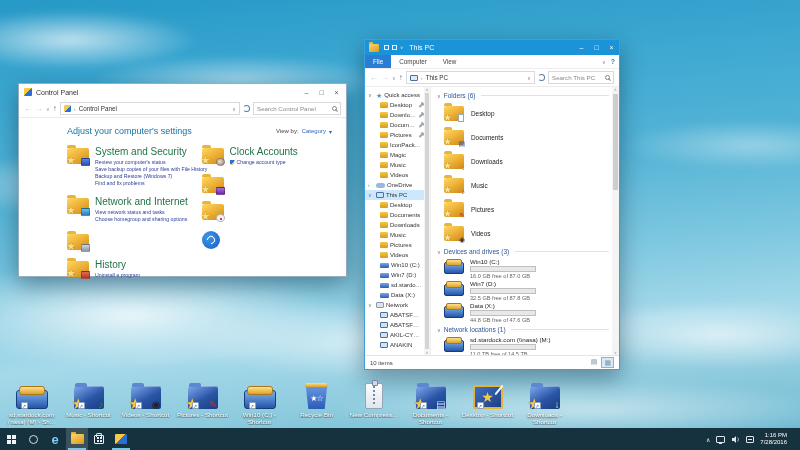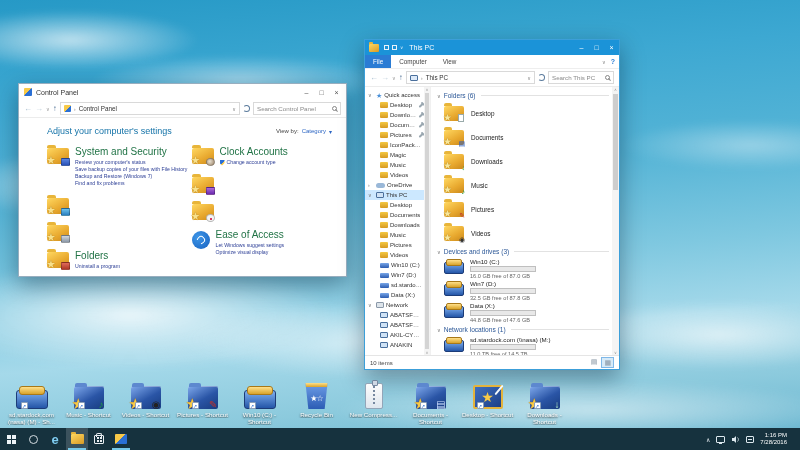--- a/index.html
+++ b/index.html
@@ -40,21 +40,21 @@
   .addr-drop { margin-left:auto; font-size:5px; color:#888; }
   .refresh { width:7px; height:7px; border:1px solid #5a7a9c; border-radius:50%; border-left-color:transparent; }
   .search { height:13px; border:1px solid #d9d9d9; display:flex; align-items:center; padding:0 3px; gap:2px; }
   .cp .search { width:88px; } .ex .search { width:66px; }
   .search-ph { font-size:6.2px; color:#8a8a8a; flex:1; white-space:nowrap; overflow:hidden; }
   .mag { width:5px; height:5px; border:1px solid #888; border-radius:50%; position:relative; flex:none; }
   .mag::after { content:''; position:absolute; width:3px; height:1px; background:#888; transform:rotate(45deg); right:-2px; bottom:-1px; }
   .bc-cpicon { width:7px; height:7px; border-radius:1px; background:linear-gradient(135deg,#f7c948 50%,#2a6fd4 50%); flex:none; }
   .bc-pc { width:8px; height:6px; border:1px solid #4a6f9c; background:#dce9f8; border-radius:1px; flex:none; }
 
-  .cp-content { padding:8px 10px 0 28px; }
+  .cp-content { padding:8px 10px 0 28px;margin-left:20px; }
   .cp-headrow { display:flex; align-items:center; margin-bottom:9px; padding-right:4px; }
   .cp-heading { font-size:9px; color:#1573a8; font-weight:normal; }
   .viewby { margin-left:auto; font-size:6px; color:#444; display:flex; gap:3px; align-items:center; }
   .viewby-val { color:#2d66c3; }
   .cp-cols { display:flex; }
   .cp-col { width:50%; }
   .cat { display:flex; gap:6px; margin-bottom:8px; }
   .cat-txt { min-width:0; }
   .cat-title { font-size:10px; color:#217346; margin:1px 0 2px; white-space:nowrap; }
   .task-link { font-size:5.2px; color:#2d3f96; line-height:7px; white-space:nowrap; display:flex; align-items:center; gap:2px; }
@@ -266,34 +266,39 @@
             <div class="task-link">Save backup copies of your files with File History</div>
             <div class="task-link">Backup and Restore (Windows 7)</div>
             <div class="task-link">Find and fix problems</div>
           </span>
         </div>
         <div class="cat">
           <span class="cpi">
               <span class="st">★</span>
               <span class="chip chip-net"></span>
             </span>
+          <span class="cat-txt">
+            <div class="cat-title">Network and Internet</div>
+            <div class="task-link">View network status and tasks</div>
+            <div class="task-link">Choose homegroup and sharing options</div>
+          </span>
         </div>
         <div class="cat">
           <span class="cpi">
               <span class="st">★</span>
               <span class="chip chip-hw"></span>
             </span>
         </div>
         <div class="cat">
           <span class="cpi">
               <span class="st">★</span>
               <span class="chip chip-prog"></span>
             </span>
           <span class="cat-txt">
-            <div class="cat-title">Folders</div>
+            <div class="cat-title">History</div>
             <div class="task-link">Uninstall a program</div>
           </span>
         </div>
       </div>
       <div class="cp-col">
         <div class="cat">
           <span class="cpi">
               <span class="st">★</span>
               <span class="chip chip-user"></span>
             </span>
@@ -314,25 +319,20 @@
         <div class="cat">
           <span class="cpi">
               <span class="st">★</span>
               <span class="chip chip-clk"></span>
             </span>
         </div>
         <div class="cat">
           <span class="cpi-ease">
               <span></span>
             </span>
-          <span class="cat-txt">
-            <div class="cat-title">Ease of Access</div>
-            <div class="task-link">Let Windows suggest settings</div>
-            <div class="task-link">Optimize visual display</div>
-          </span>
         </div>
       </div>
     </div>
   </div>
 </div>
 
 <div class="win ex">
   <div class="ex-titlebar">
     <span class="mini-fold"></span>
     <span class="qat">

